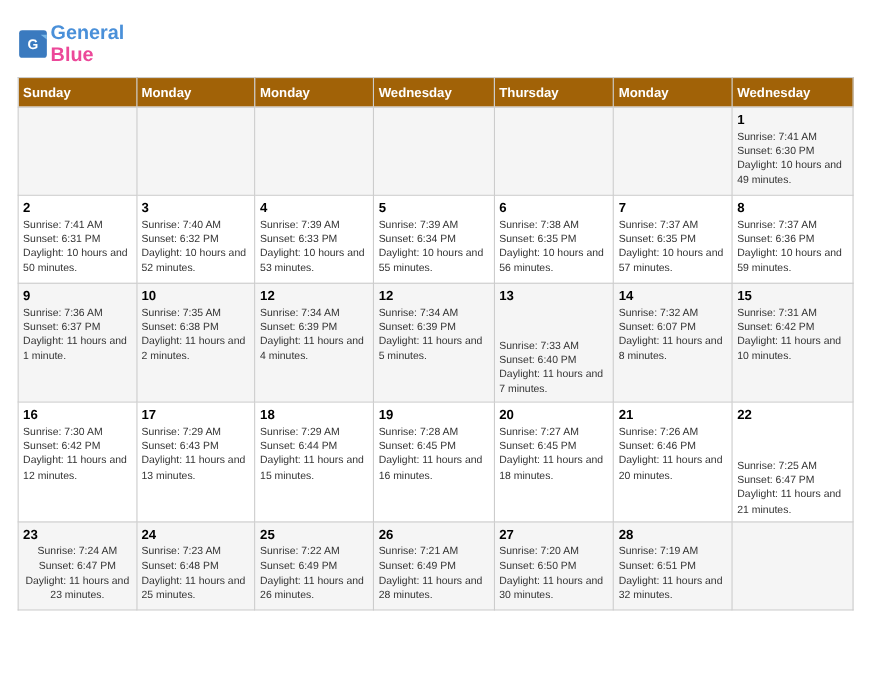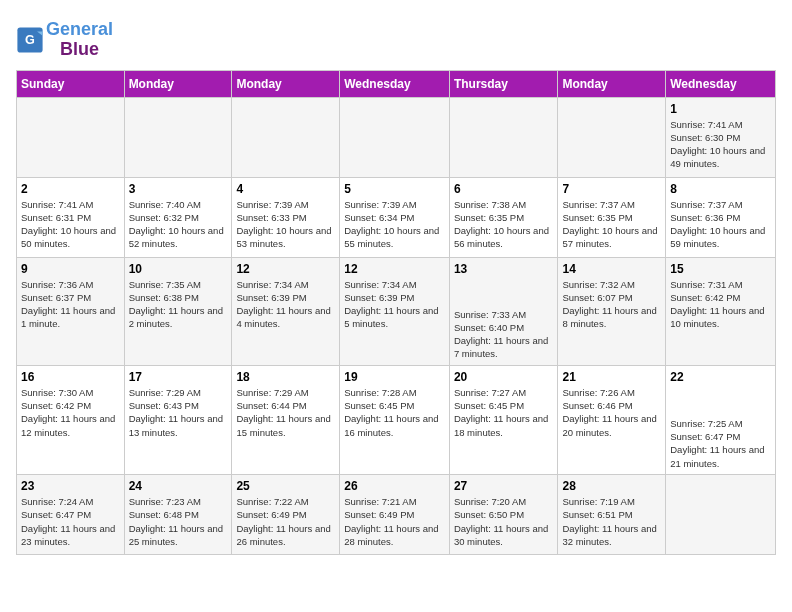--- a/index.html
+++ b/index.html
@@ -19,21 +19,20 @@
     .logo {
       display: flex;
       align-items: center;
       margin-top: 4px;
     }
     .logo-text {
       font-size: 18px;
       font-weight: bold;
       color: #333;
       line-height: 1.1;
-      text-align: center;
     }
     .logo-text span {
       color: #4a90d9;
     }
     .logo-icon {
       width: 28px;
       height: 28px;
       margin-right: 2px;
     }
     .title-area {
@@ -47,21 +46,21 @@
     .location-title {
       font-size: 16px;
       color: #555;
     }
     table {
       width: 100%;
       border-collapse: collapse;
       font-size: 10.5px;
     }
     thead tr th {
-      background-color: #a21caf;
+      background-color: #a16207;
       color: #fff;
       padding: 6px 4px;
       text-align: left;
       font-size: 12px;
       font-weight: bold;
       border: 1px solid #ccc;
     }
     tbody tr td {
       border: 1px solid #ccc;
       vertical-align: top;
@@ -96,21 +95,21 @@
 <div class="header-area">
   <div class="logo">
     <svg class="logo-icon" viewBox="0 0 40 40">
       <rect x="2" y="2" width="36" height="36" rx="4" fill="#3a7abf"></rect>
       <text x="20" y="26" text-anchor="middle" fill="white" font-size="18" font-weight="bold" font-family="Arial">G</text>
       <polygon points="30,8 38,14 38,8" fill="#7ab8e8"></polygon>
     </svg>
     <div>
       <div class="logo-text">
         <span>General</span><br>
-        <span style="color:#701a75">Blue</span>
+        <span style="color:#ec4899">Blue</span>
       </div>
     </div>
   </div>
   <div class="title-area">
     <div class="month-title"></div>
     <div class="location-title"></div>
   </div>
 </div>
 
 <table>
@@ -268,21 +267,21 @@
         <td>
           <span class="day-number">22</span>
           <div class="day-info" style="white-space: pre-line; margin-top: 33px;">Sunrise: 7:25 AM
 Sunset: 6:47 PM
 Daylight: 11 hours and 21 minutes.</div>
         </td>
       </tr>
       <tr>
         <td>
           <span class="day-number">23</span>
-          <div class="day-info" style="white-space: pre-line;">Sunrise: 7:24 AM
+          <div class="day-info" style="white-space: pre-line; text-align: center;">Sunrise: 7:24 AM
 Sunset: 6:47 PM
 Daylight: 11 hours and 23 minutes.</div>
         </td>
         <td>
           <span class="day-number">24</span>
           <div class="day-info" style="white-space: pre-line;">Sunrise: 7:23 AM
 Sunset: 6:48 PM
 Daylight: 11 hours and 25 minutes.</div>
         </td>
         <td>

